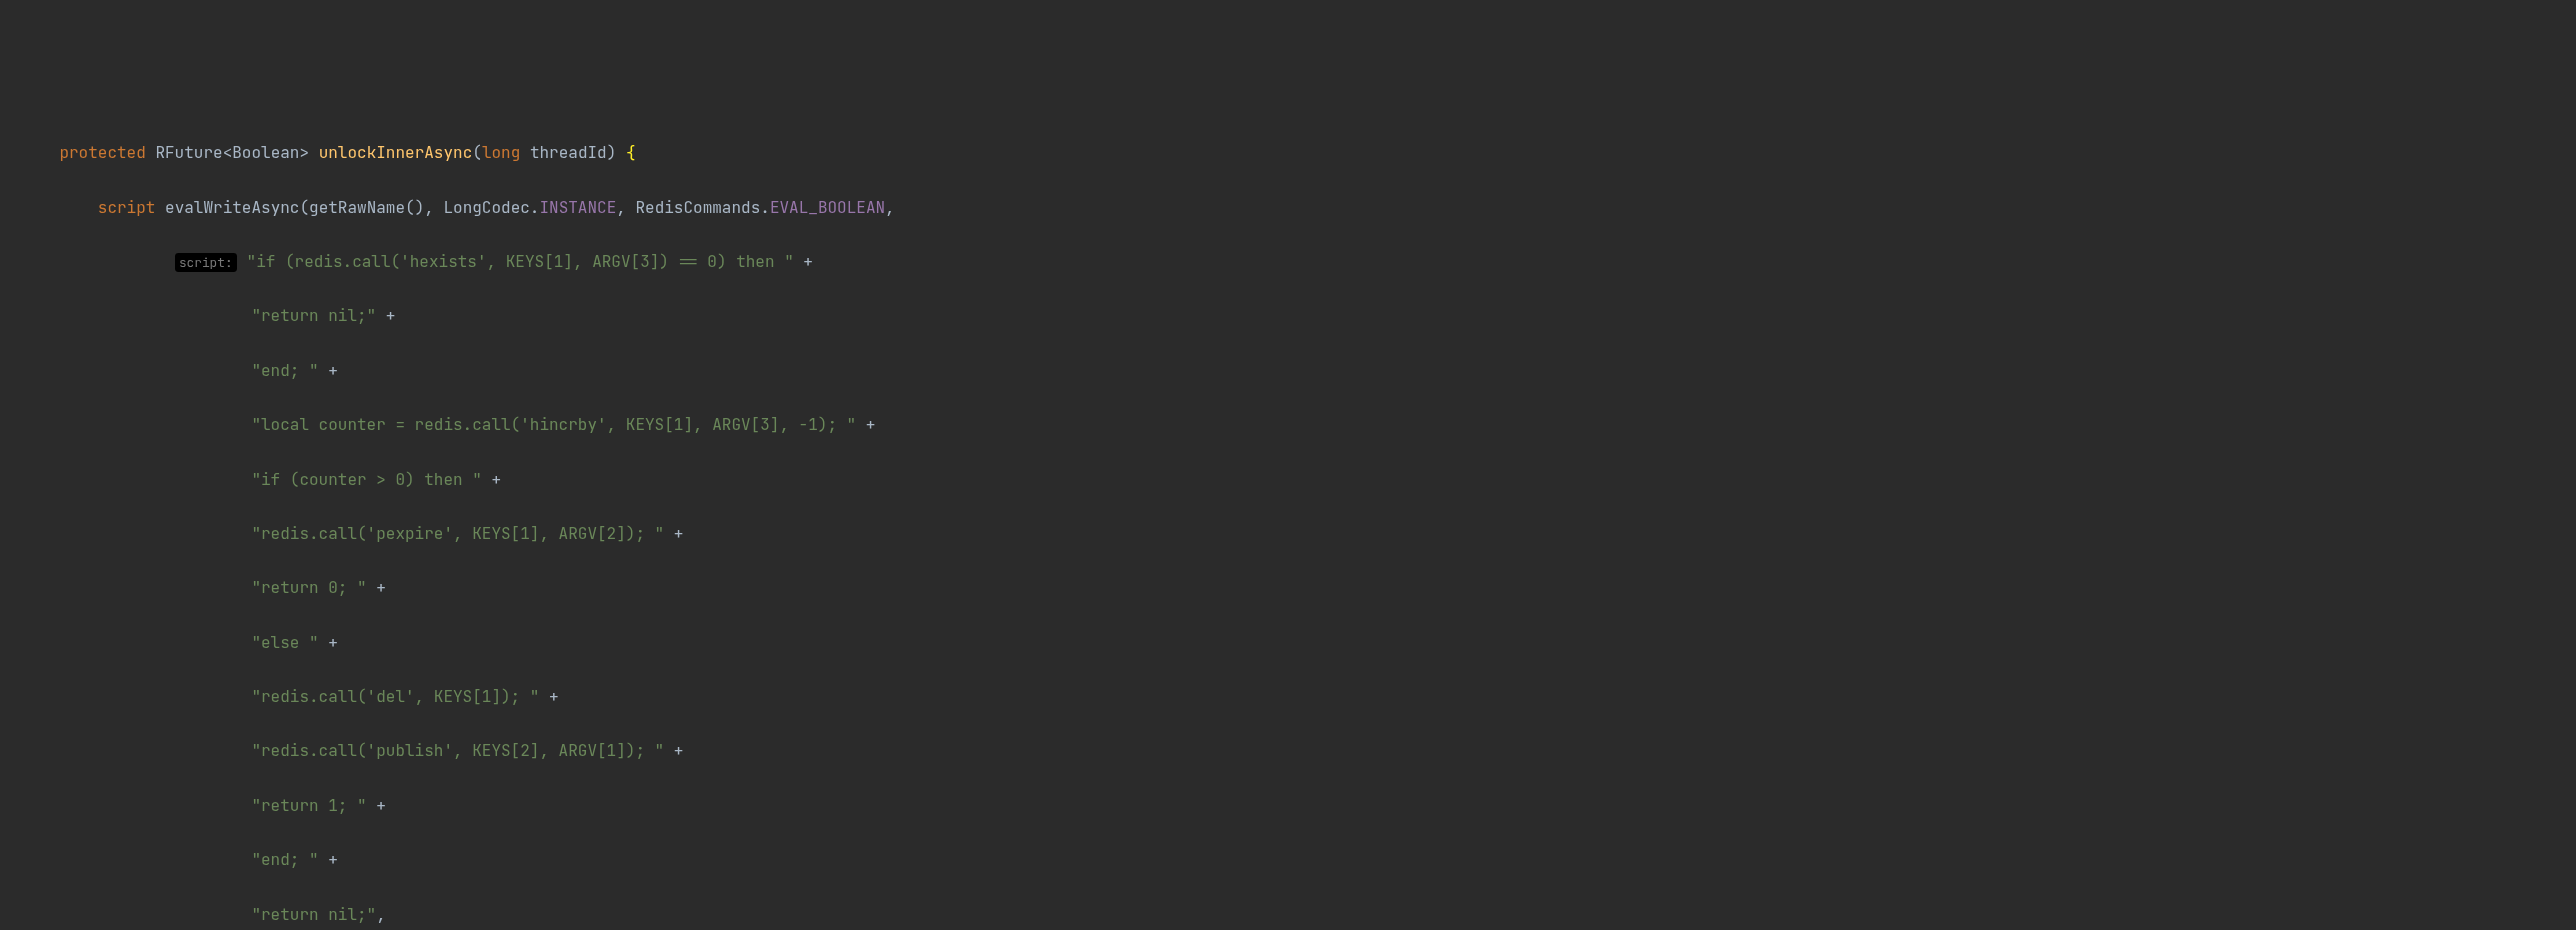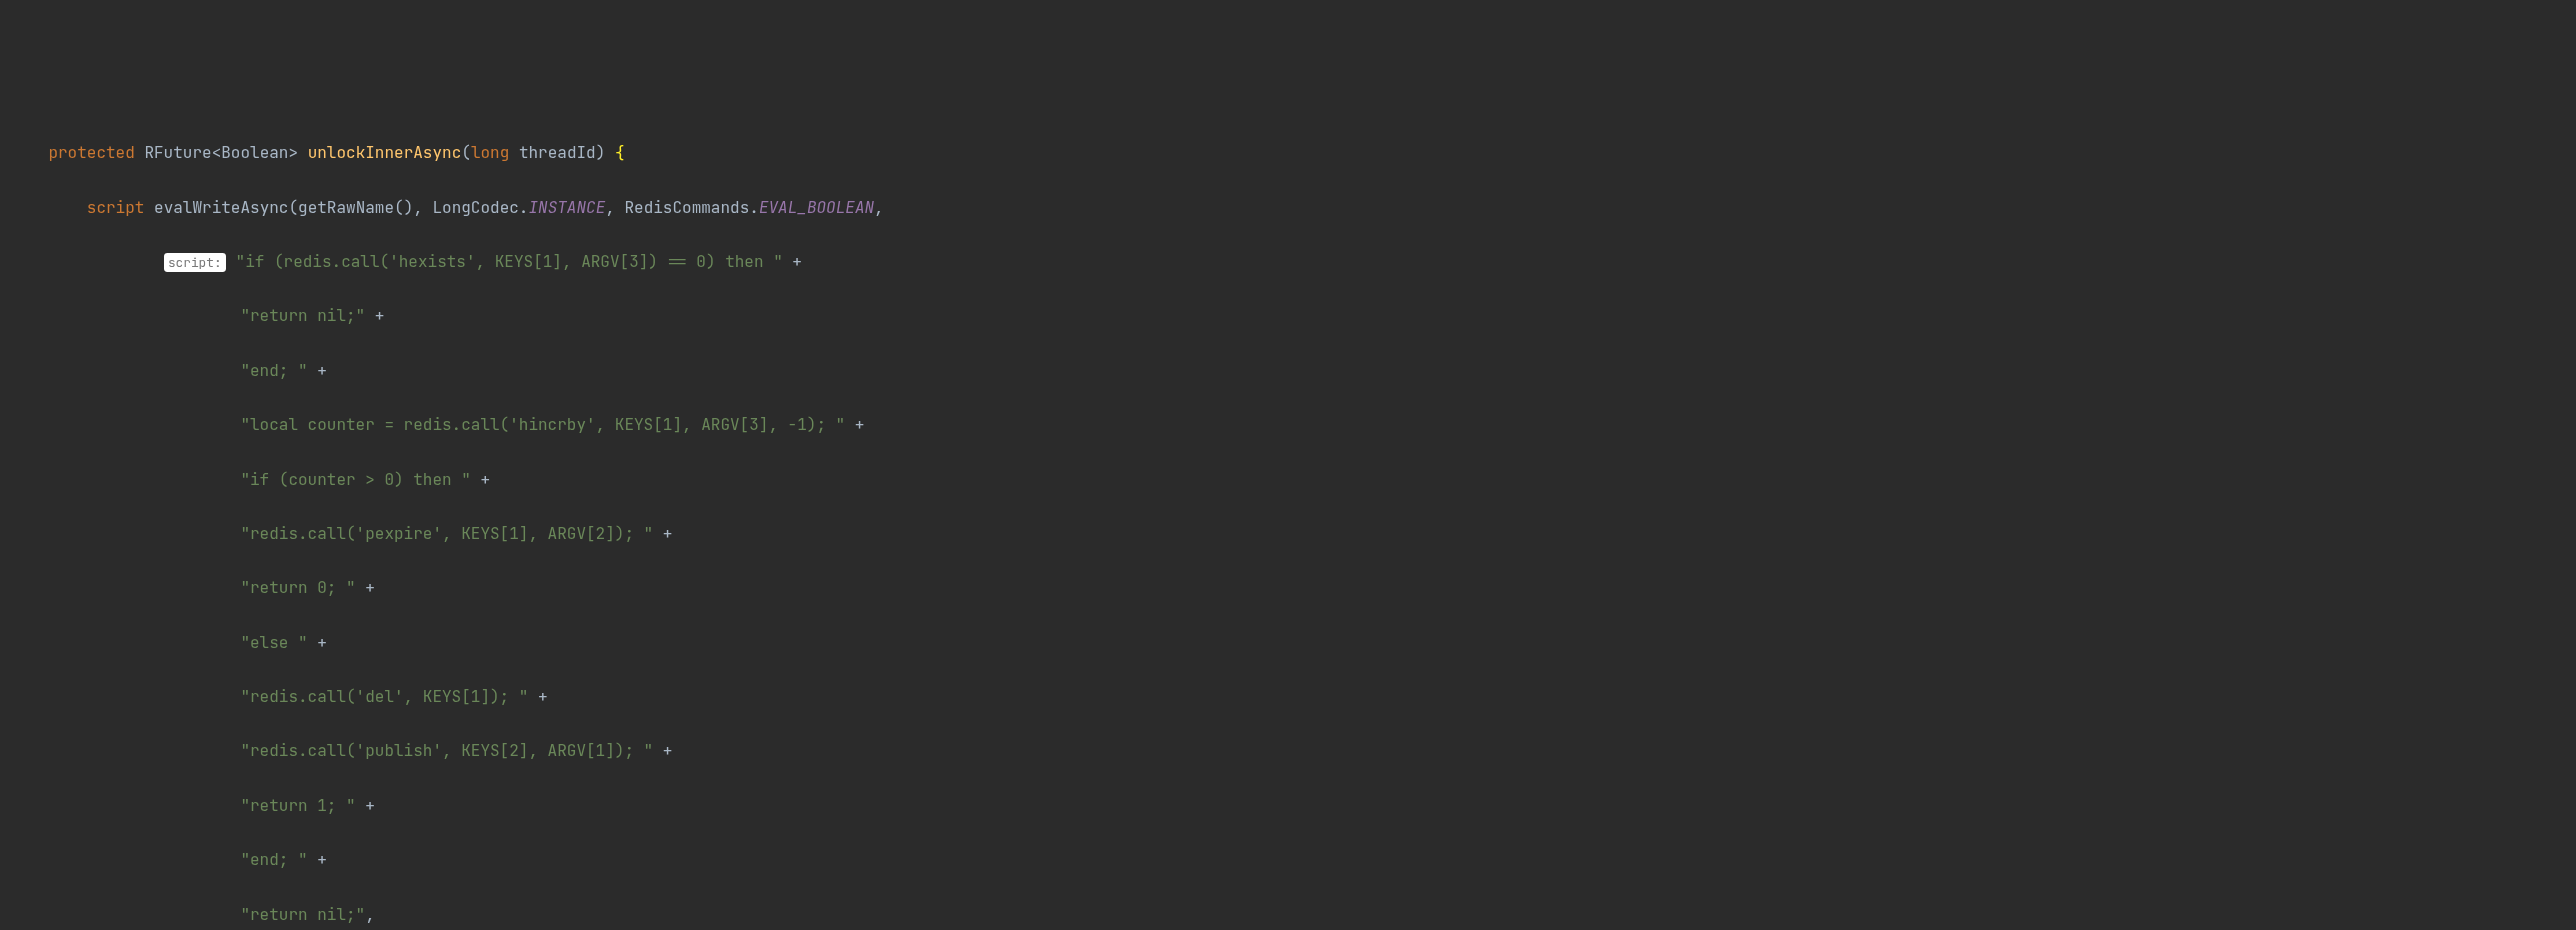--- a/index.html
+++ b/index.html
@@ -6,26 +6,26 @@
   body {
     background: #2b2b2b;
     font-family: 'JetBrains Mono', 'Fira Code', 'Consolas', monospace;
     font-size: 16px;
     line-height: 1.7;
     color: #a9b7c6;
     white-space: pre;
     padding: 3.4px 0;
     overflow-x: auto;
   }
-  .line { display: block; padding-left: 10px; }
+  .line { display: block; padding-left: 21px; }
   .kw    { color: #cc7832; }
   .method{ color: #ffc66d; }
   .str   { color: #6a8759; }
-  .const { color: #9876aa; font-style: italic; }
-  .hint  { color: #787878; font-size: 12.8px; background: #ffffff; padding: 0.9px 4.3px; border-radius: 3.4px; font-style: normal; }
+  .const { color: #9876aa; }
+  .hint  { color: #787878; font-size: 12.8px; background: #000000; padding: 0.9px 4.3px; border-radius: 3.4px; font-style: normal; }
   .openbrace { color: #ffef28; }
 </style>
 </head>
 <body>
 
 
 
 <div class="code">
 <span class="line">    <span class="kw">protected</span> <span>RFuture</span><span>&lt;</span><span>Boolean</span><span>&gt;</span> <span class="method">unlockInnerAsync</span><span>(</span><span class="kw">long</span> <span>threadId</span><span>)</span> <span class="openbrace">{</span></span>
 <span class="line">        <span class="kw">script</span> <span>evalWriteAsync</span><span>(getRawName(), LongCodec.</span><span class="const">INSTANCE</span><span>, RedisCommands.</span><span class="const">EVAL_BOOLEAN</span><span>,</span></span>

